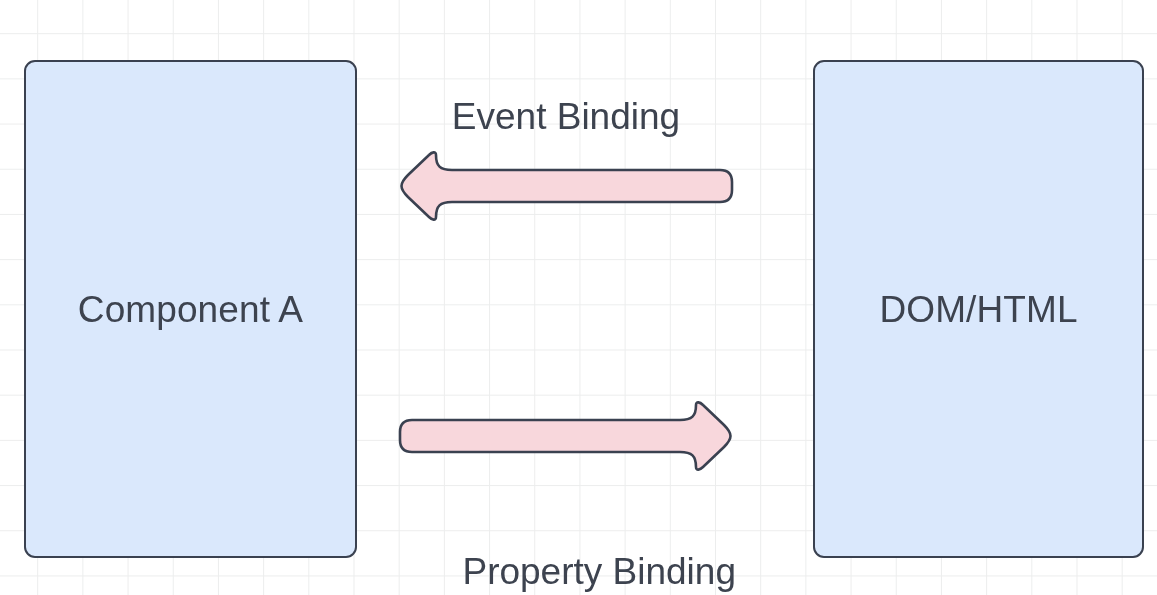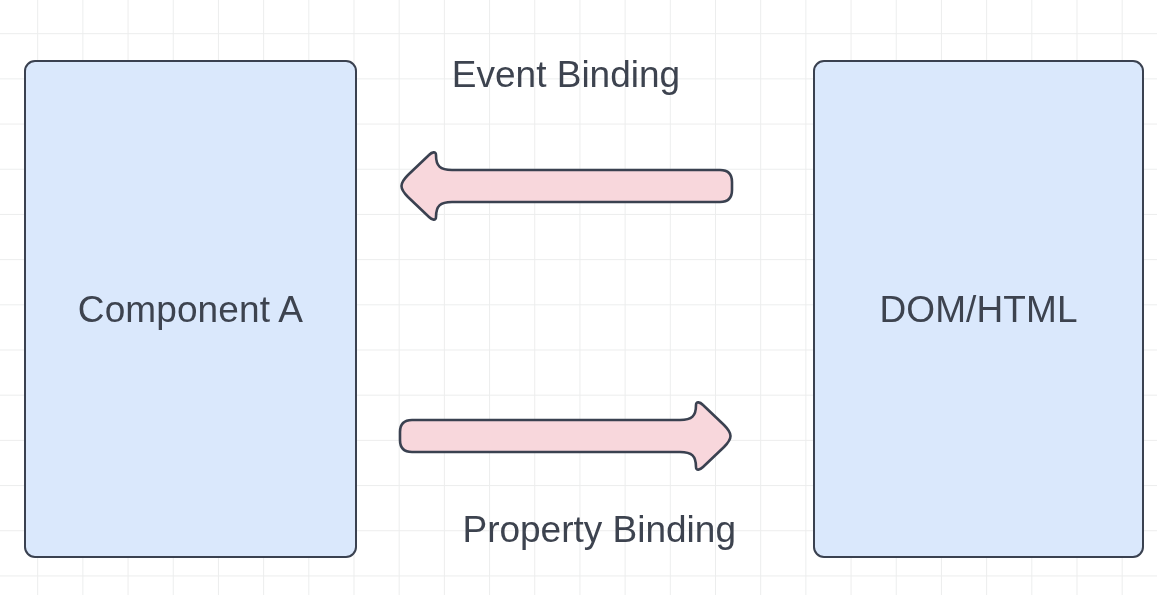--- a/index.html
+++ b/index.html
@@ -80,20 +80,21 @@
   }
 
   
   .edge-label {
     position: absolute;
     font-size: 37px;
     color: #3d434f;
     line-height: 1;
     white-space: nowrap;
     text-align: center;
+    margin-top: 42px;
   }
   #label-event-binding {
     left: 396px;
     top: 56px;
     width: 340px;
   }
   #label-property-binding {
     left: 390px;
     top: 511px;
     width: 346px;

